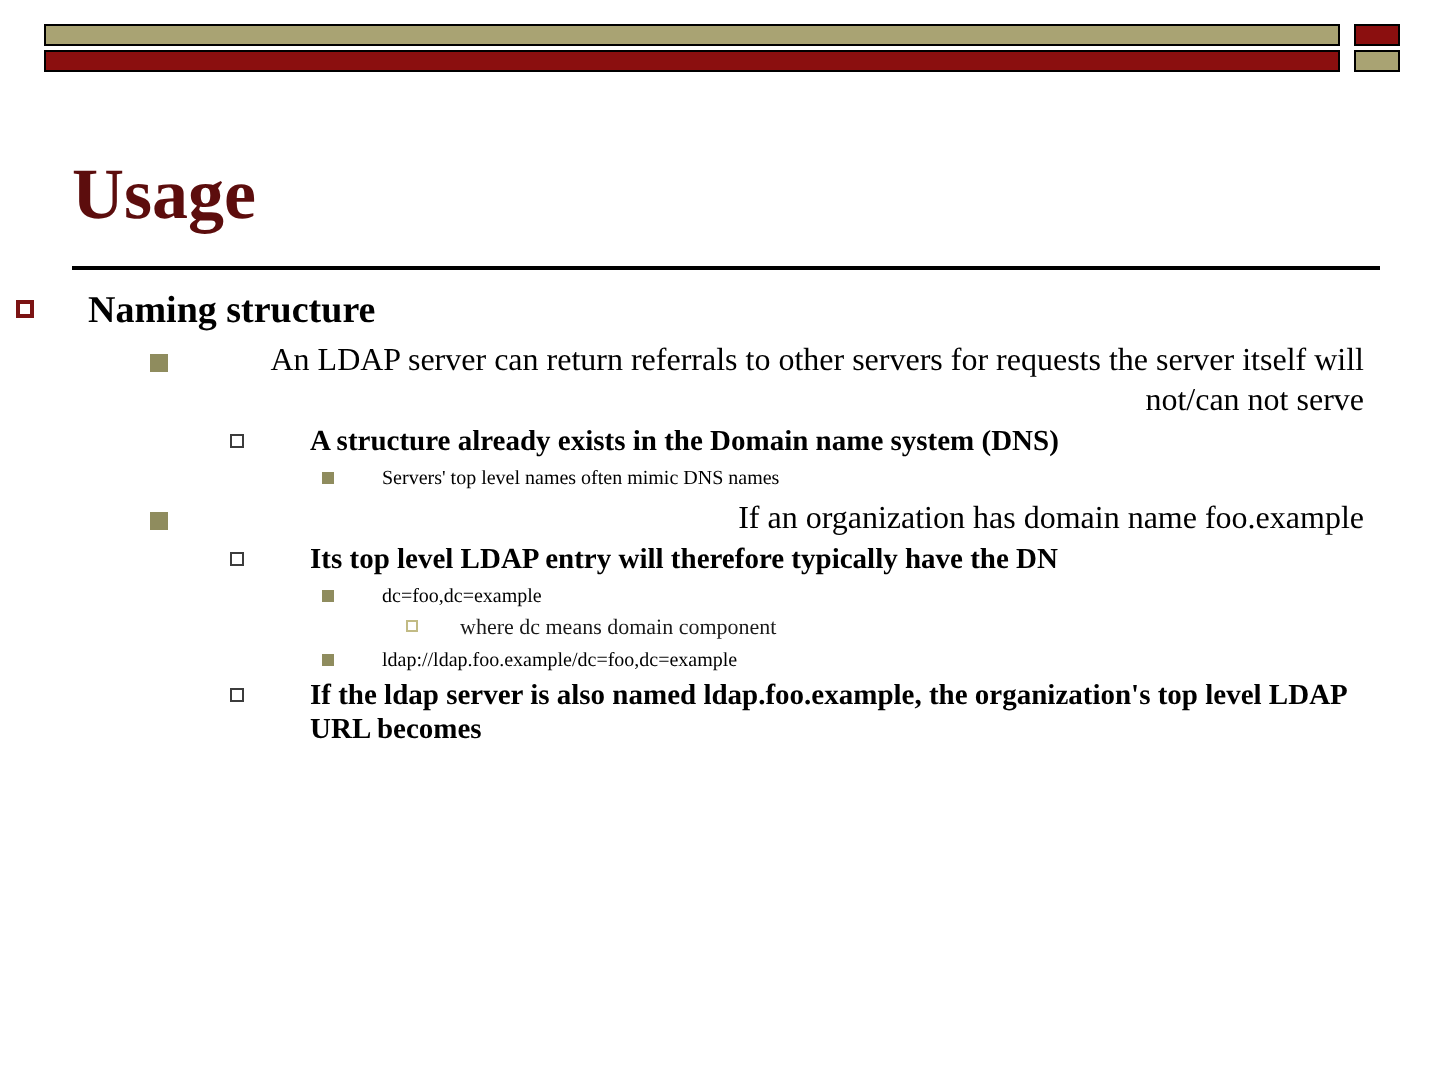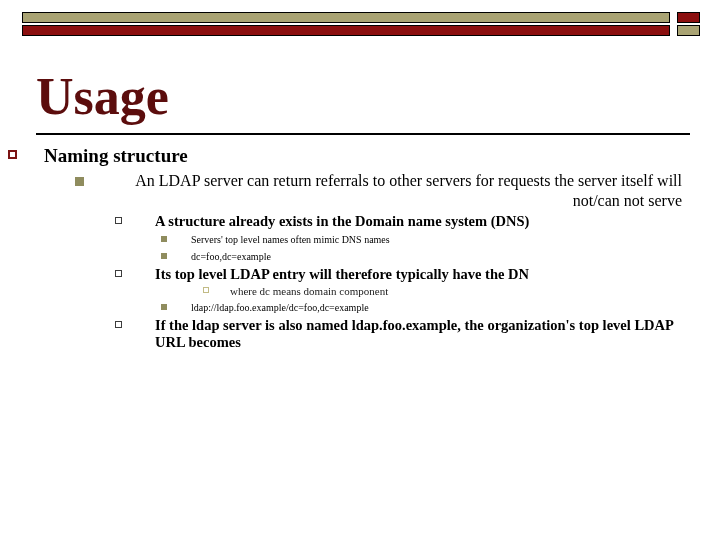--- a/index.html
+++ b/index.html
@@ -52,21 +52,21 @@
   }
   .olive { background: #a9a373; }
   .maroon { background: #8b0f0f; }
 
   
   .slide-title {
     position: absolute;
     left: 36px;
     top: 74px;
     color: #5c0d0d;
-    font-size: 52px;
+    font-size: 36px;
     line-height: 46px;
     font-weight: bold;
     font-family: "Liberation Serif", "DejaVu Serif", serif;
     letter-spacing: 0px;
     white-space: nowrap;
   }
   .title-rule {
     position: absolute;
     left: 36px;
     top: 133px;
@@ -204,28 +204,32 @@
       <span class="txt">An LDAP server can return referrals to other servers for requests the server itself will not/can not serve</span>
     </div>
     <div class="row lvl3">
       <span class="bullet" style="border-color: rgb(60, 60, 60);"></span>
       <span class="txt">A structure already exists in the Domain name system (DNS)</span>
     </div>
     <div class="row lvl4">
       <span class="bullet" style="background: rgb(143, 140, 94);"></span>
       <span class="txt">Servers' top level names often mimic DNS names</span>
     </div>
-    <div class="row lvl4">
-      <span class="bullet" style="background: rgb(143, 140, 94);"></span>
-      <span class="txt">dc=foo,dc=example</span>
+    <div class="row lvl2">
+      <span class="bullet" style="background: rgb(143, 140, 94);"></span>
+      <span class="txt">If an organization has domain name foo.example</span>
     </div>
     <div class="row lvl3">
       <span class="bullet" style="border-color: rgb(60, 60, 60);"></span>
       <span class="txt">Its top level LDAP entry will therefore typically have the DN</span>
     </div>
+    <div class="row lvl4">
+      <span class="bullet" style="background: rgb(143, 140, 94);"></span>
+      <span class="txt">dc=foo,dc=example</span>
+    </div>
     <div class="row lvl5">
       <span class="bullet" style="border-color: rgb(194, 187, 133);"></span>
       <span class="txt">where dc means domain component</span>
     </div>
     <div class="row lvl4">
       <span class="bullet" style="background: rgb(143, 140, 94);"></span>
       <span class="txt">ldap://ldap.foo.example/dc=foo,dc=example</span>
     </div>
     <div class="row lvl3">
       <span class="bullet" style="border-color: rgb(60, 60, 60);"></span>

